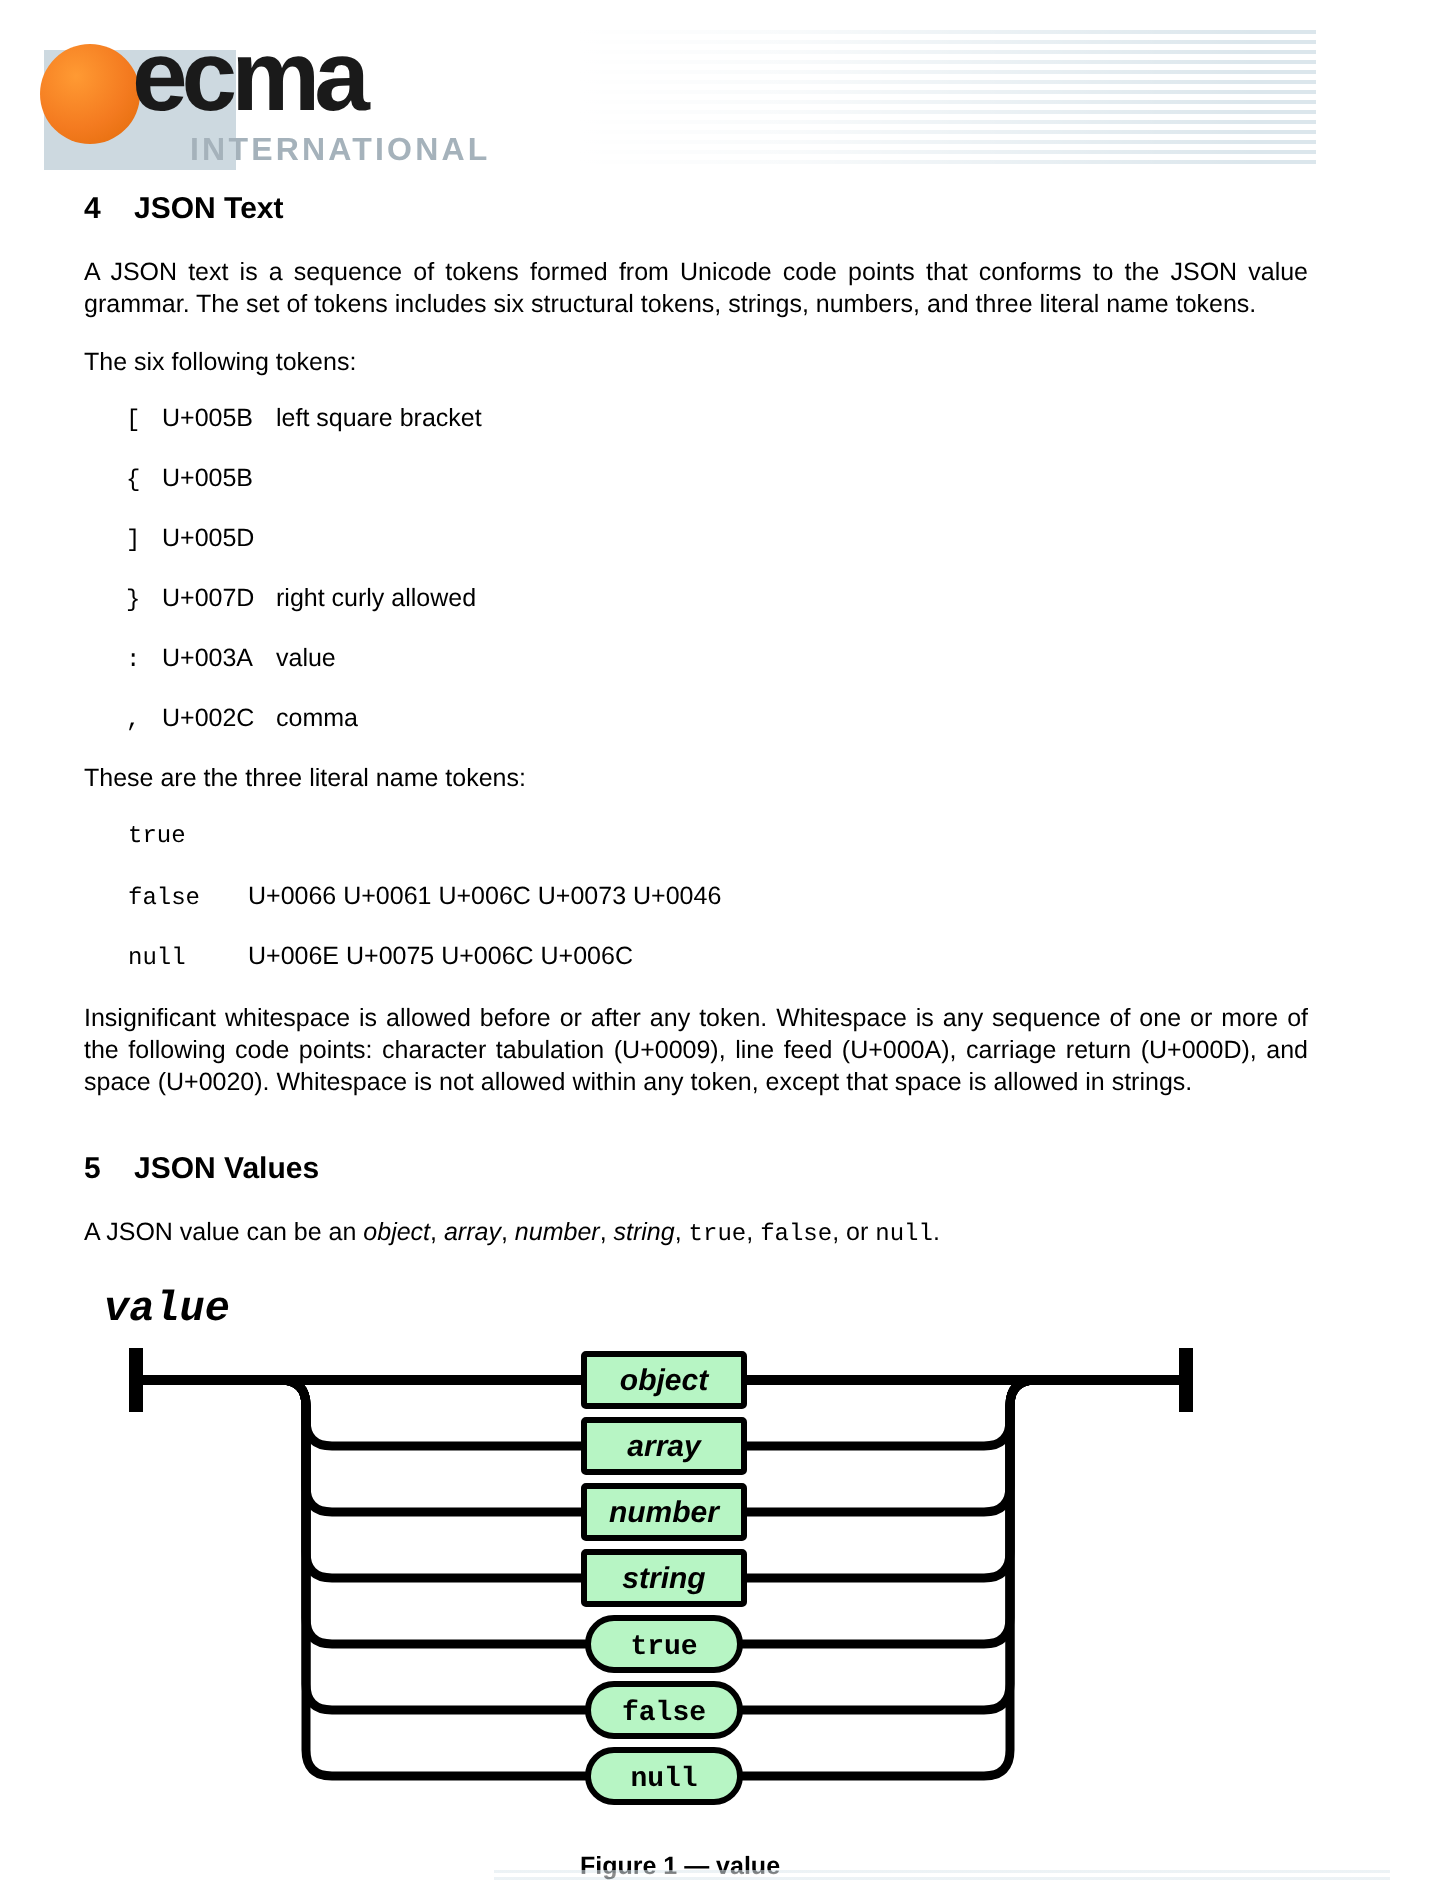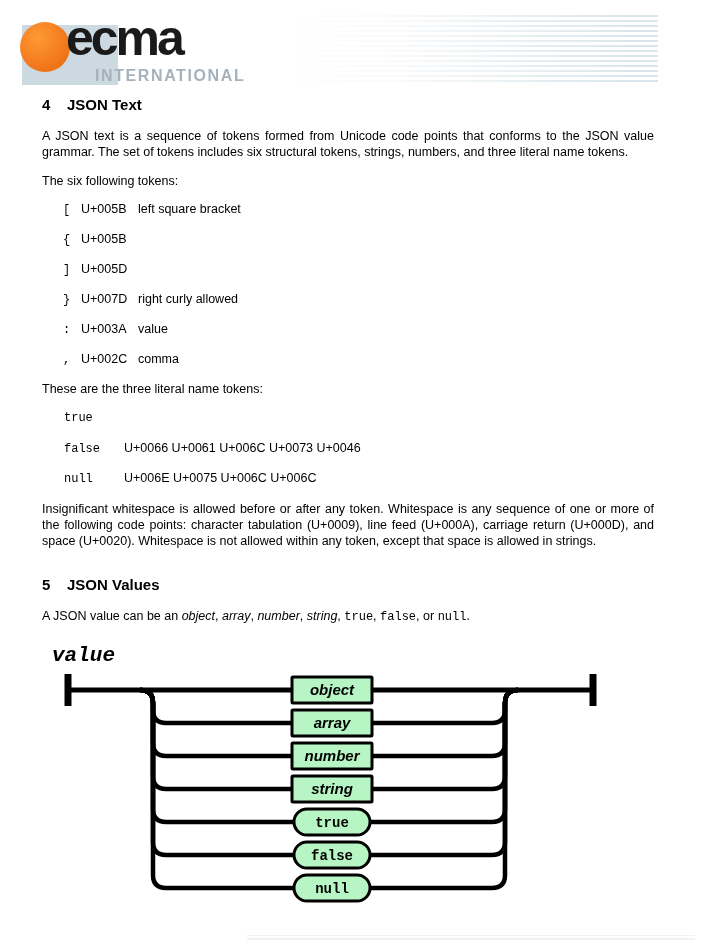--- a/index.html
+++ b/index.html
@@ -202,18 +202,19 @@
           <text x="292" y="159" text-anchor="middle" font-family="&quot;Liberation Mono&quot;, monospace" font-size="14" font-weight="bold">true</text>
           <path d="M 100 22 Q 113 22 113 35 V 174 Q 113 187 126 187 H 292" fill="none" stroke="#000000" stroke-width="4.5"></path>
           <path d="M 292 187 H 452 Q 465 187 465 174 V 35 Q 465 22 478 22" fill="none" stroke="#000000" stroke-width="4.5"></path>
           <rect x="254" y="174" width="76" height="26" rx="13" fill="#b7f5c4" stroke="#000000" stroke-width="3"></rect>
           <text x="292" y="192" text-anchor="middle" font-family="&quot;Liberation Mono&quot;, monospace" font-size="14" font-weight="bold">false</text>
           <path d="M 100 22 Q 113 22 113 35 V 207 Q 113 220 126 220 H 292" fill="none" stroke="#000000" stroke-width="4.5"></path>
           <path d="M 292 220 H 452 Q 465 220 465 207 V 35 Q 465 22 478 22" fill="none" stroke="#000000" stroke-width="4.5"></path>
           <rect x="254" y="207" width="76" height="26" rx="13" fill="#b7f5c4" stroke="#000000" stroke-width="3"></rect>
           <text x="292" y="225" text-anchor="middle" font-family="&quot;Liberation Mono&quot;, monospace" font-size="14" font-weight="bold">null</text>
         </svg>
+      <div class="caption">Figure 1 — value</div>
     </div>
 
   </div>
 
   <div class="footer-band"></div>
 </div>
 
 </body></html>

